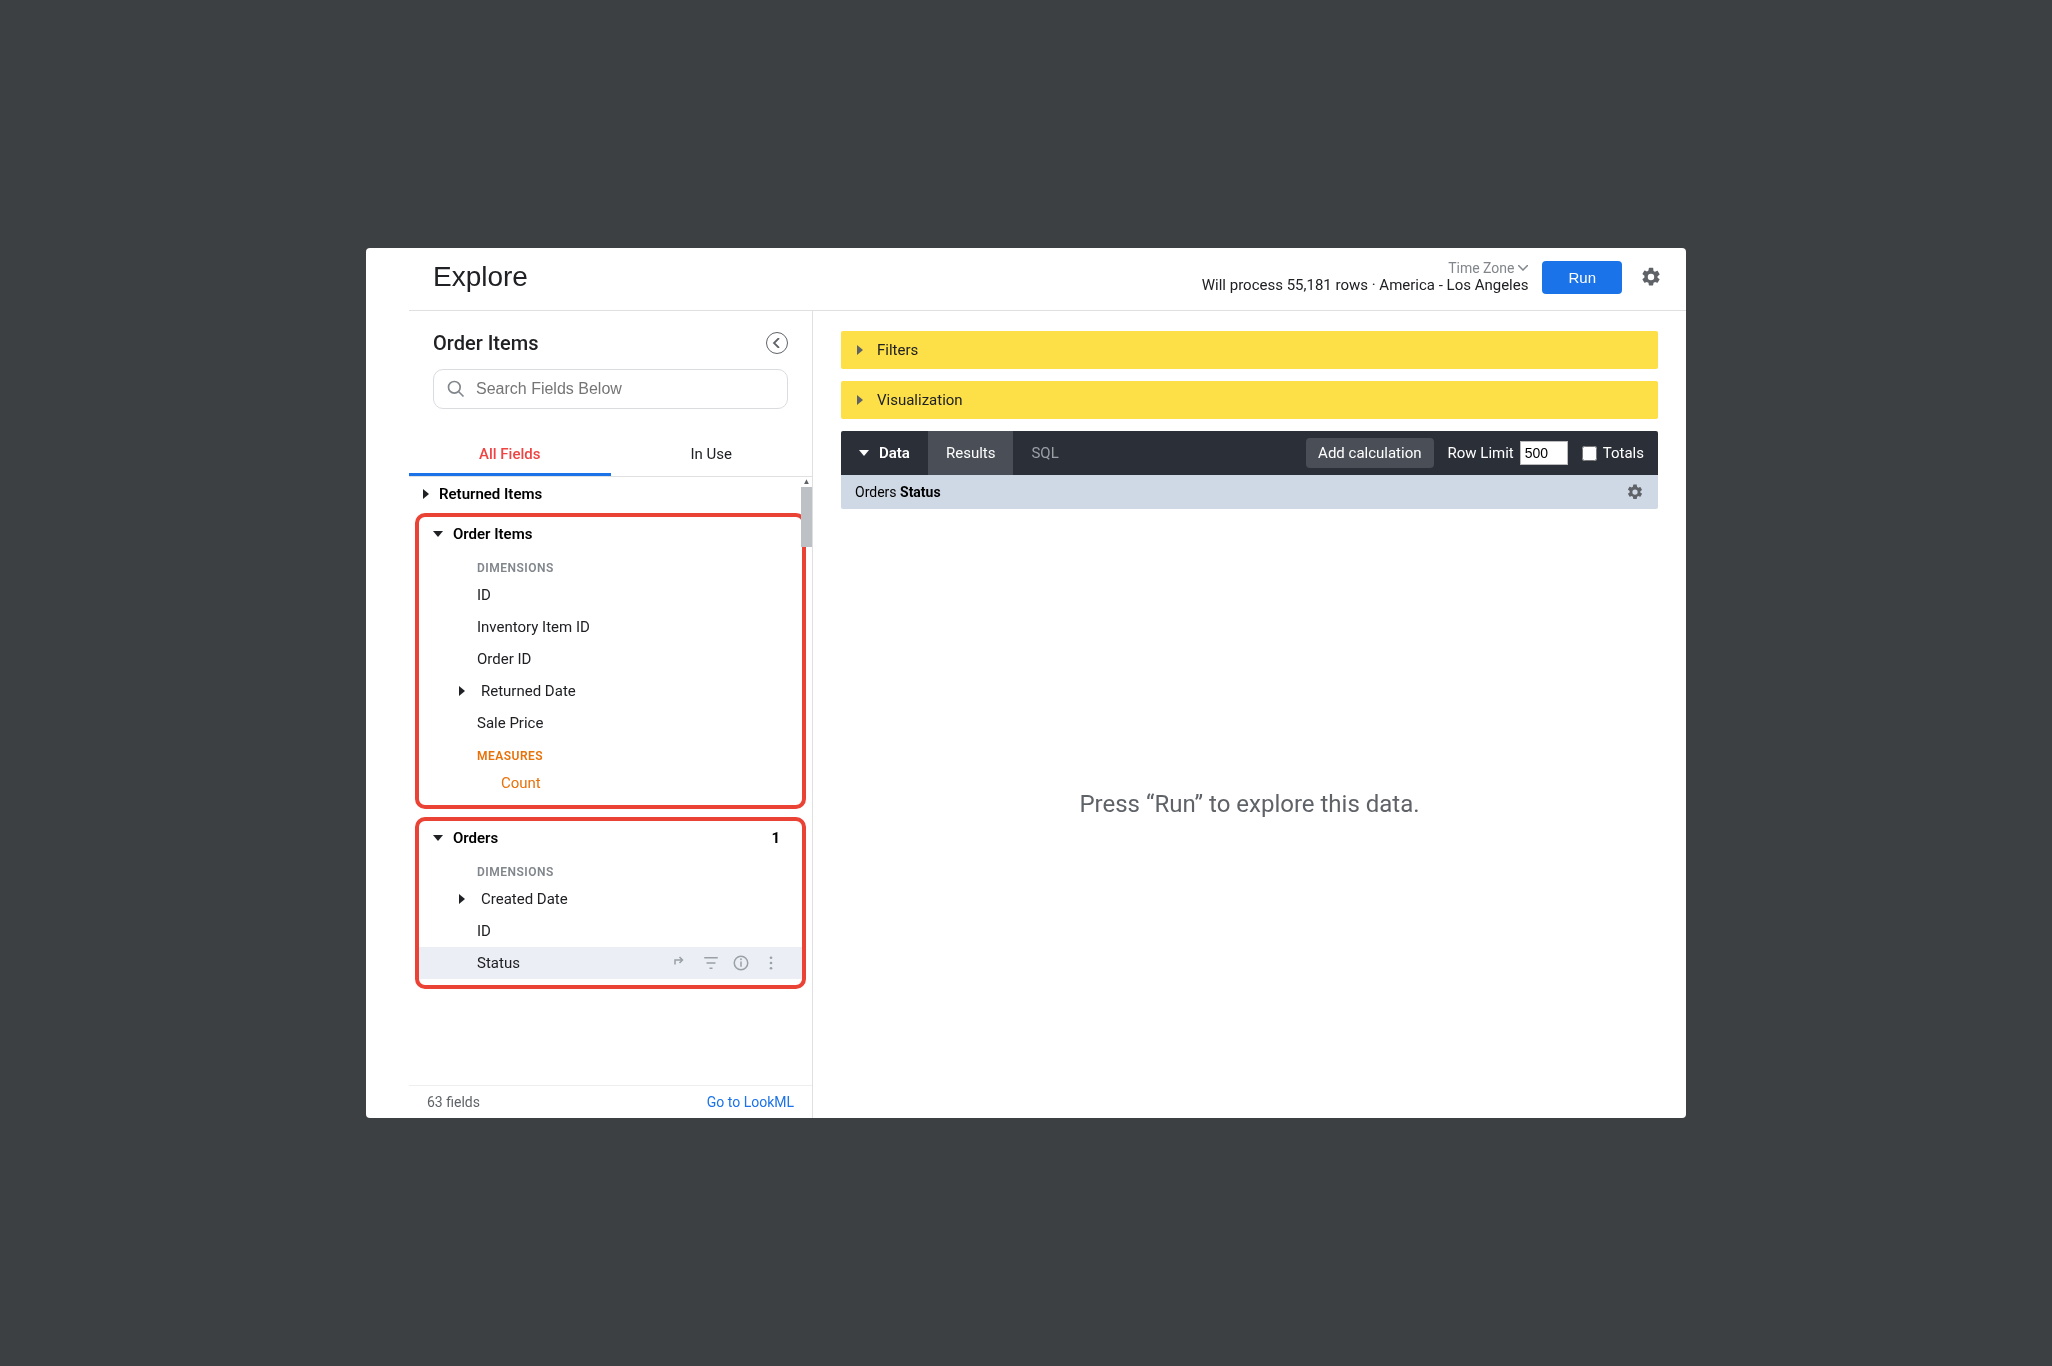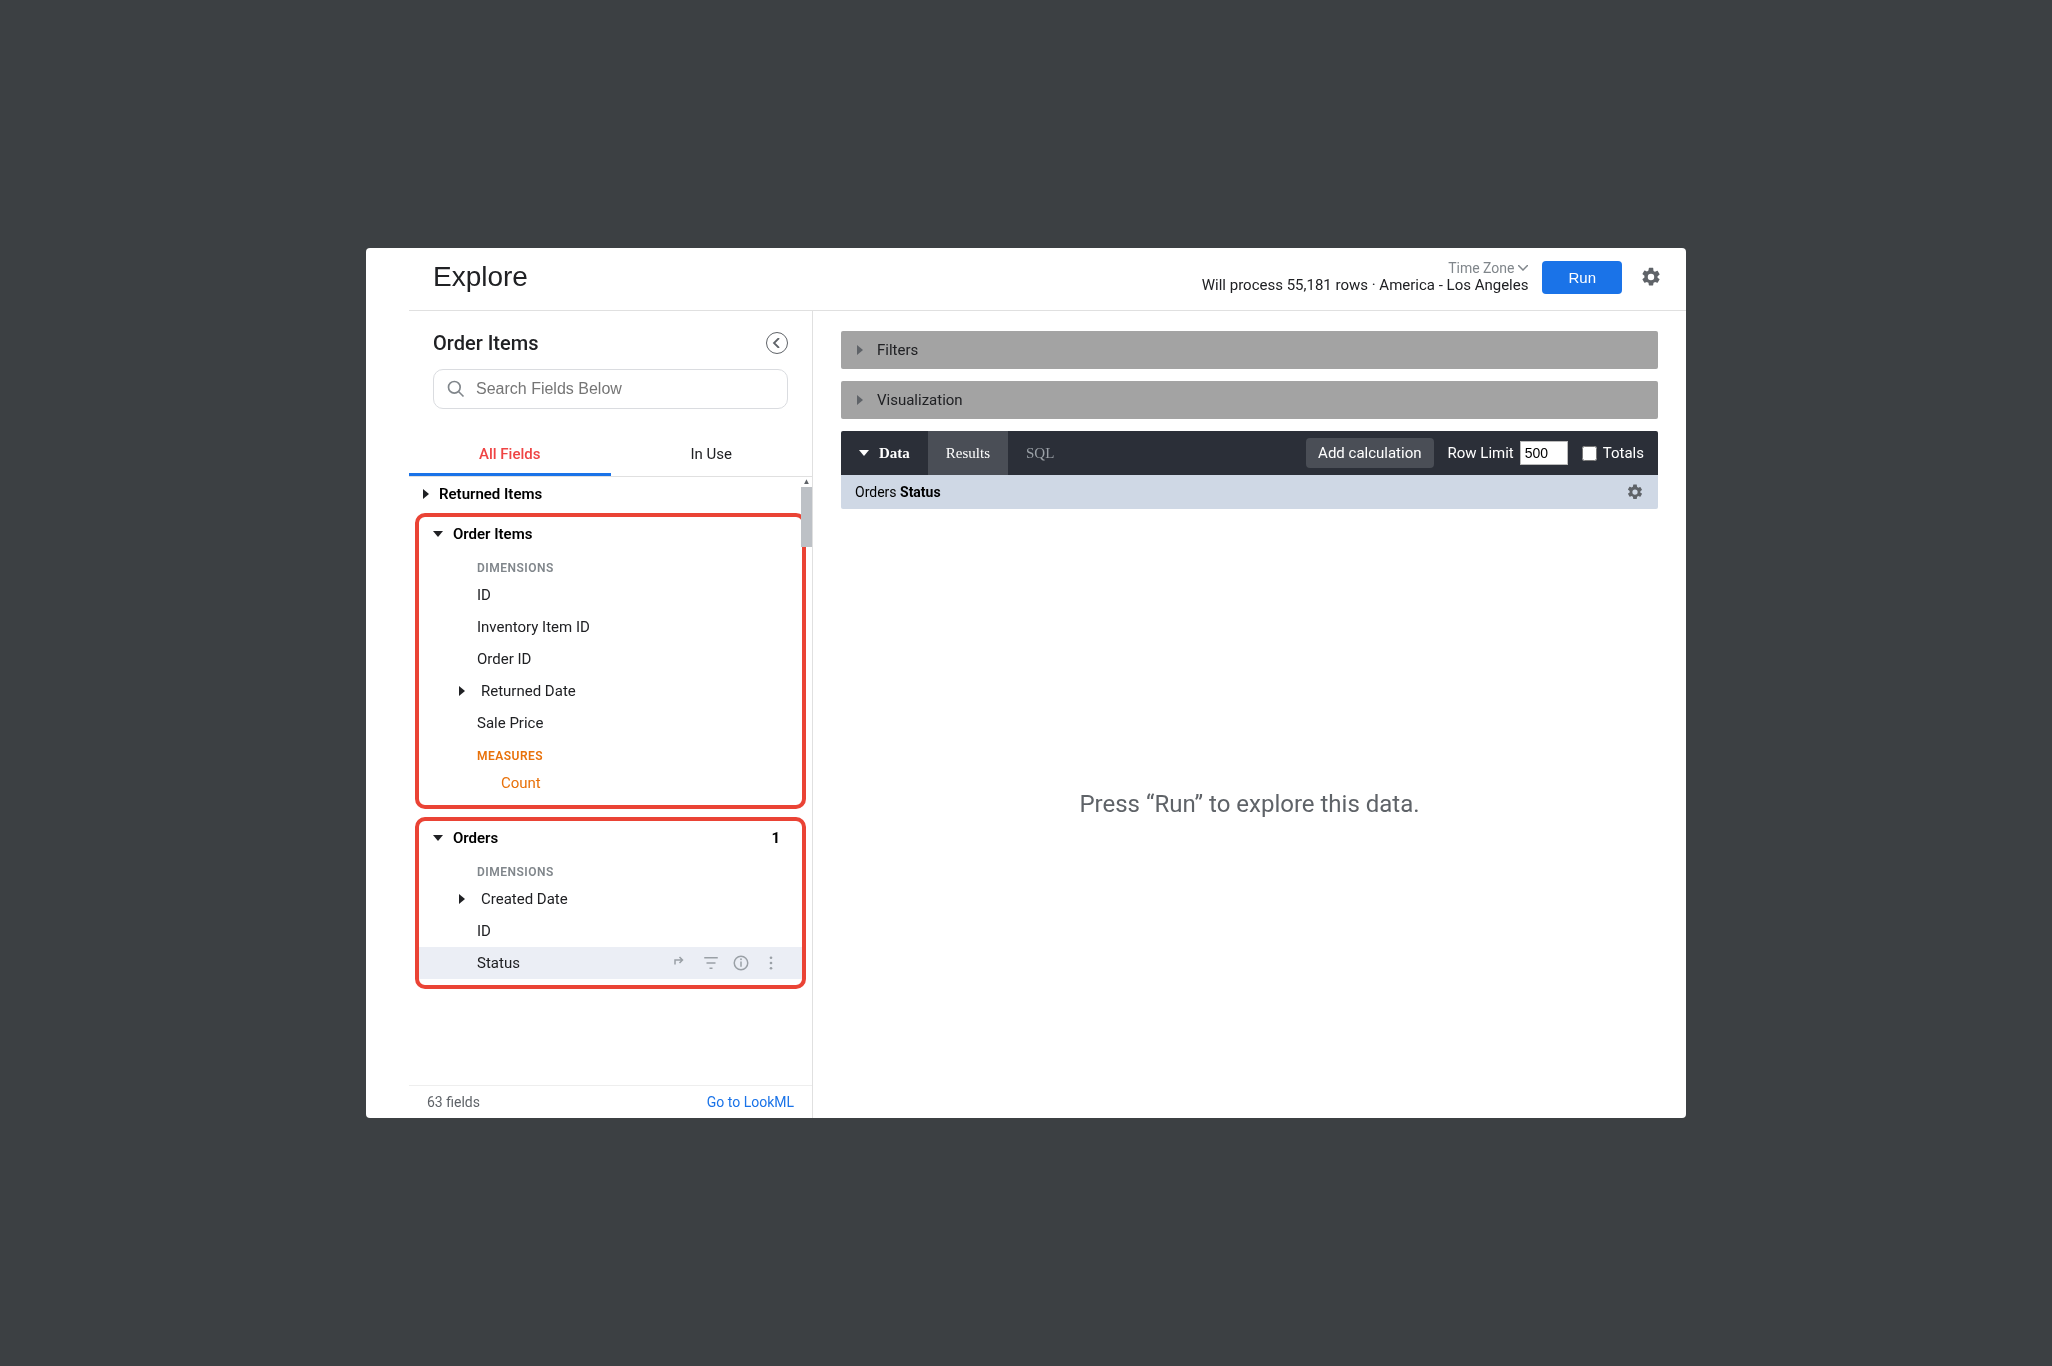--- a/index.html
+++ b/index.html
@@ -79,27 +79,27 @@
 .field-row.measure { color: #e8710a; margin-left: 24px; }
 .row-icons { margin-left: auto; display: flex; gap: 12px; align-items: center; color: #9aa0a6; }
 .row-icons svg { width: 18px; height: 18px; }
 .highlight {
   border: 4px solid #ea4335; border-radius: 10px;
   margin: 2px 6px 8px 6px; padding-bottom: 6px;
 }
 .footer { display: flex; justify-content: space-between; align-items: center; padding: 8px 18px; font-size: 14px; color: #5f6368; border-top: 1px solid #eee; }
 .footer a { color: #1a73e8; text-decoration: none; }
 .main { flex: 1; padding: 20px 28px; display: flex; flex-direction: column; }
-.panel { background: #a3a3a3; border-radius: 2px; margin-bottom: 12px; padding: 10px 16px; display: flex; align-items: center; gap: 14px; font-size: 15px; color: #202124; cursor: pointer;}
+.panel { background: #fde047; border-radius: 2px; margin-bottom: 12px; padding: 10px 16px; display: flex; align-items: center; gap: 14px; font-size: 15px; color: #202124; cursor: pointer;}
 .panel .tri.right { border-left-color: #5f6368; }
 .databar {
   background: #2b2f38; color: #fff; display: flex; align-items: center;
   border-radius: 2px 2px 0 0; height: 44px; font-size: 15px;
 }
-.db-seg { padding: 0 18px; height: 100%; display: flex; align-items: center; gap: 10px; font-family: Liberation Serif, serif; }
+.db-seg { padding: 0 18px; height: 100%; display: flex; align-items: center; gap: 10px; }
 .db-seg.data { font-weight: 600; }
 .db-seg .tri.down { border-top-color: #fff; }
 .db-seg.results { background: #4a4e56; }
 .db-seg.sql { color: #9aa0a6; }
 .db-spacer { flex: 1; }
 .chip { background: #4a4e56; border-radius: 4px; padding: 6px 12px; margin-right: 14px; }
 .rowlimit { display: flex; align-items: center; gap: 6px; margin-right: 14px; }
 .rowlimit input { width: 48px; padding: 3px 4px; font-size: 14px; border: 1px solid #bbb; }
 .totals { display: flex; align-items: center; gap: 6px; margin-right: 14px; }
 .totals input[type=checkbox] { width: 15px; height: 15px; }

